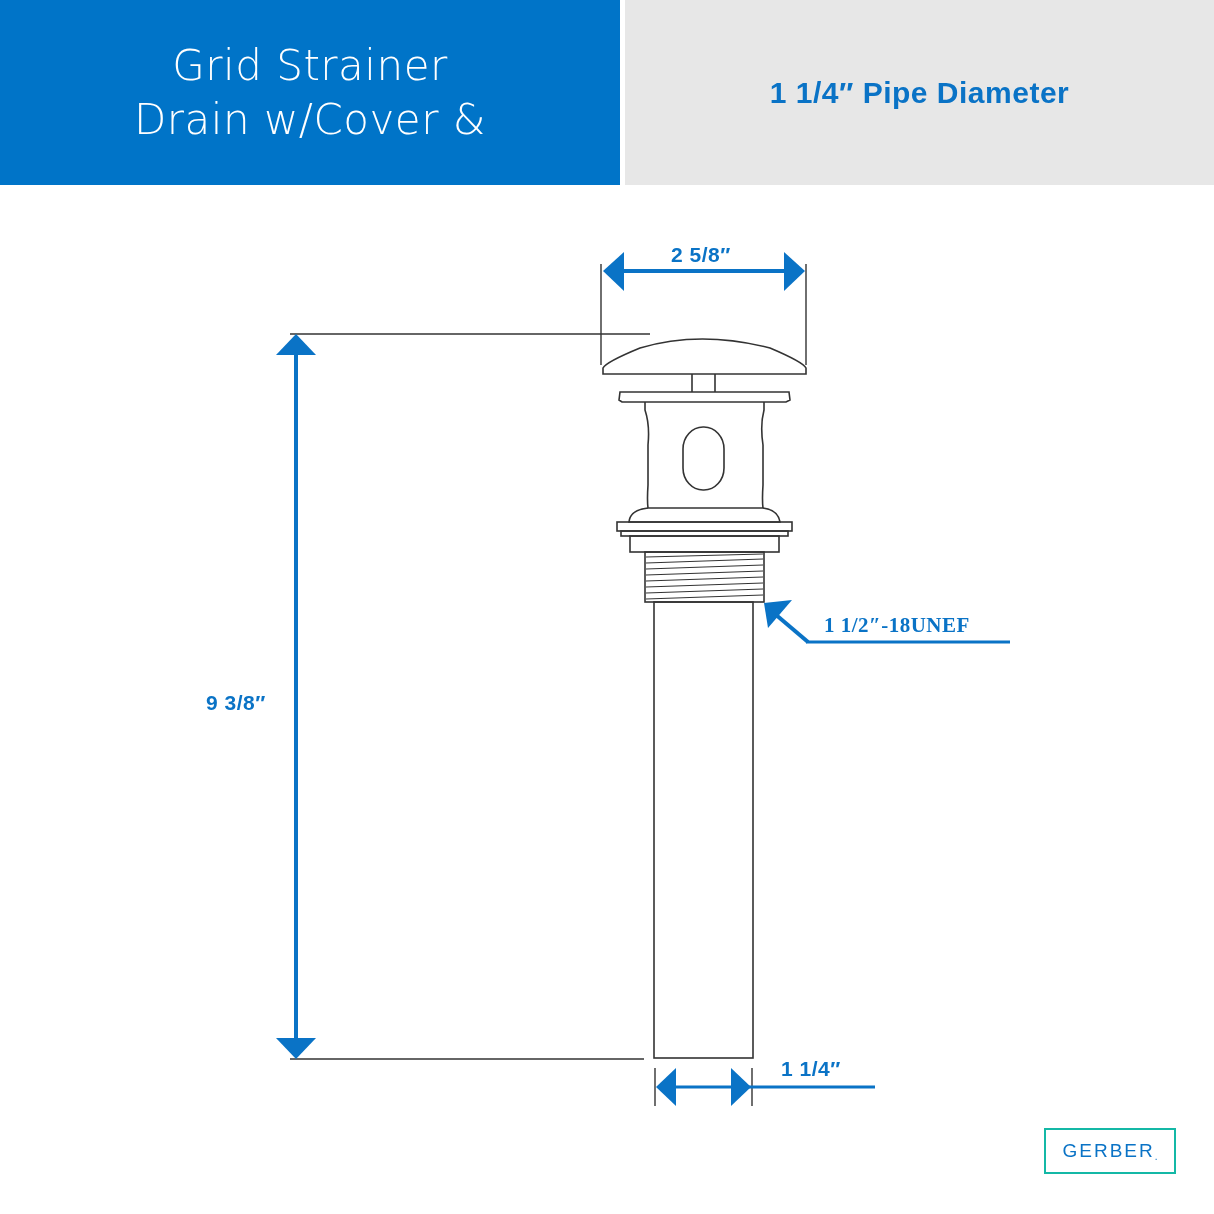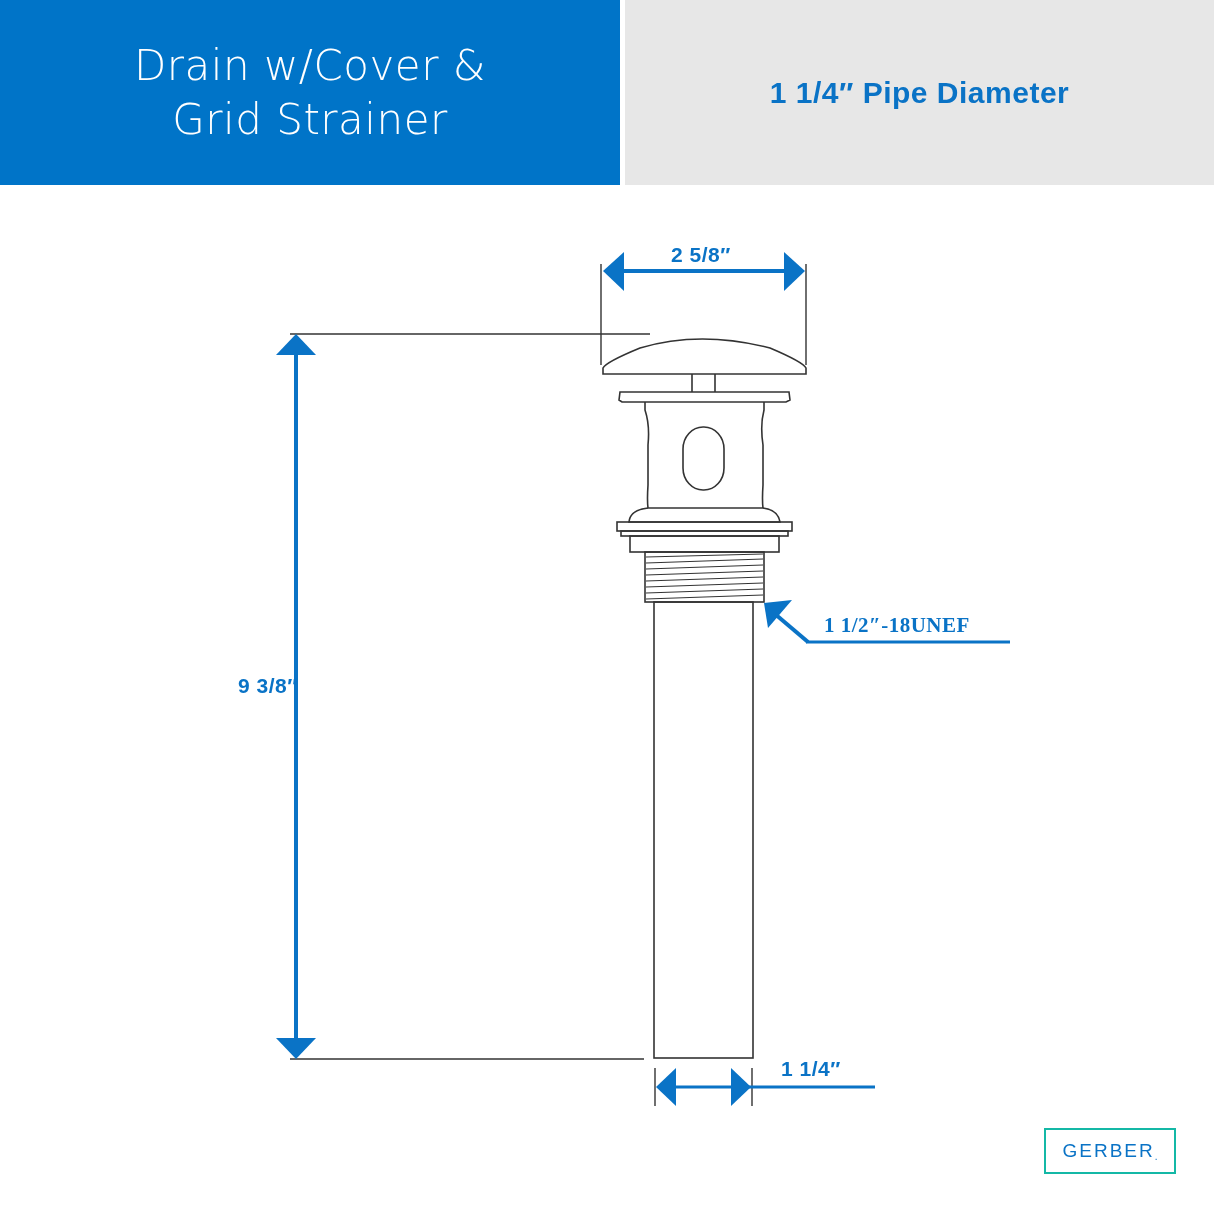--- a/index.html
+++ b/index.html
@@ -33,22 +33,22 @@
   }
   .logo span {
     color: #0a73c6; font-family: "Liberation Sans", sans-serif; font-size: 19px;
     letter-spacing: 2px;
   }
 </style>
 </head>
 <body>
 
 <div class="hdr-left">
+  <span>Grid Strainer</span>
   <span>Drain w/Cover &amp;</span>
-  <span>Grid Strainer</span>
 </div>
 <div class="hdr-right">
   <span>1 1/4″ Pipe Diameter</span>
 </div>
 
 <svg class="drawing" width="1214" height="1214" viewBox="0 0 1214 1214">
   <g fill="none" stroke="#333" stroke-width="1.6">
 
     <path d="M603 368 Q 606 362 640 348 Q 700 330 770 348 Q 803 362 806 368 L 806 374 L 603 374 Z"></path>
 
@@ -104,20 +104,20 @@
     <line x1="806" y1="642" x2="1010" y2="642" stroke-width="3"></line>
     <polygon points="764,603 792,600 768,628" stroke="none"></polygon>
 
     <line x1="670" y1="1087" x2="875" y2="1087" stroke-width="3"></line>
     <polygon points="656,1087 676,1068 676,1106" stroke="none"></polygon>
     <polygon points="751,1087 731,1068 731,1106" stroke="none"></polygon>
   </g>
 </svg>
 
 <div class="dim-label" style="left:662px; top:243px;margin-left:9px;">2 5/8″</div>
-<div class="dim-label" style="left:206px; top:674px;margin-left:32px;">9 3/8″</div>
+<div class="dim-label" style="left:206px; top:691px;">9 3/8″</div>
 <div class="dim-label" style="left:824px; top:613px;font-family:Liberation Serif, serif;">1 1/2″-18UNEF</div>
 <div class="dim-label" style="left:781px; top:1057px;">1 1/4″</div>
 
 <div class="logo">
   <span>GERBER</span>
     <span style="font-size:10px;letter-spacing:0;align-self:flex-end;margin-bottom:10px;">.</span>
 </div>
 
 </body></html>

